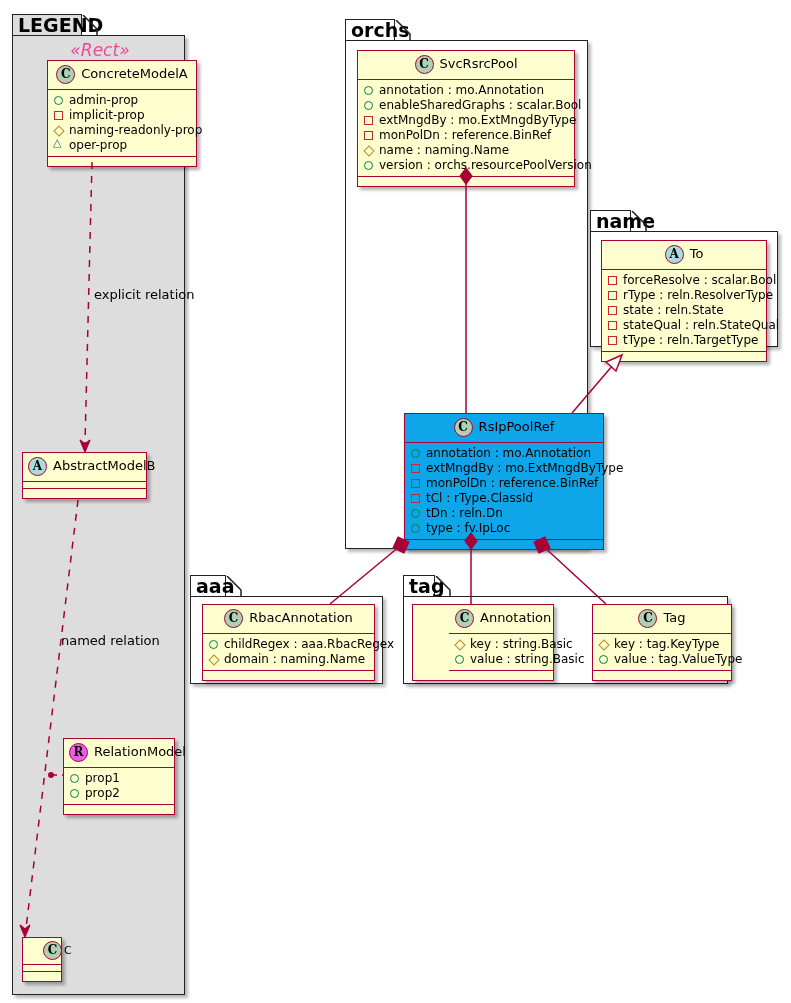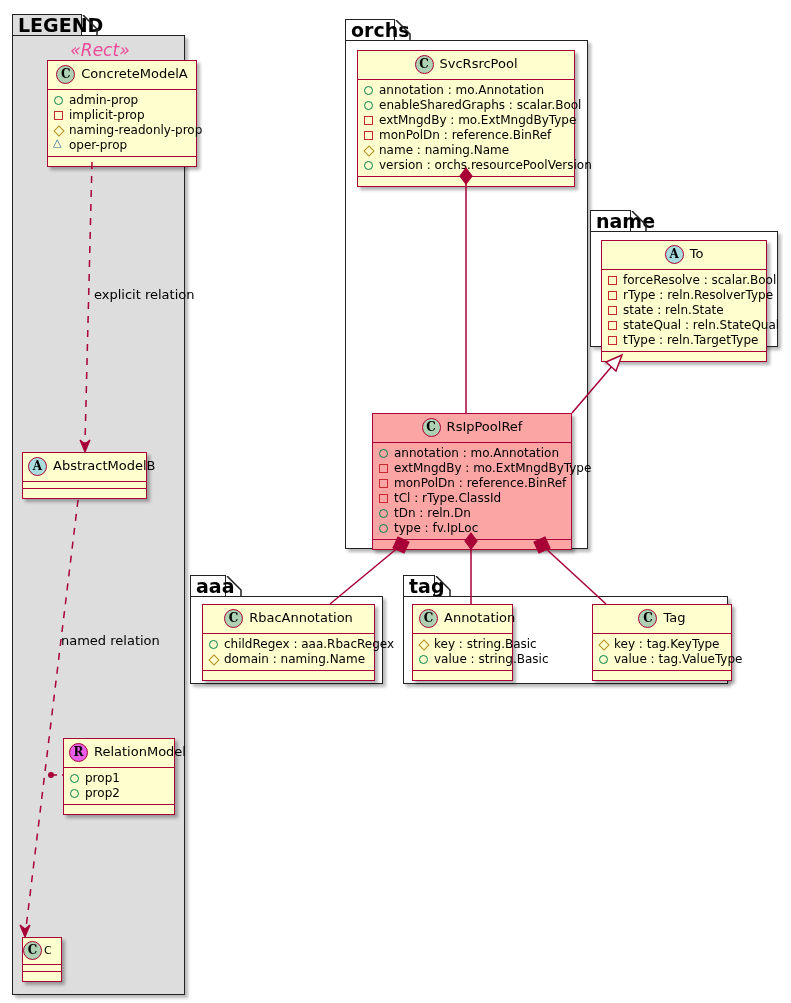--- a/index.html
+++ b/index.html
@@ -42,21 +42,21 @@
   .tab-shape { position: absolute; left:0; top:0; }
 
   
   .cls {
     position: absolute;
     box-sizing: border-box;
     border: 1.5px solid #A80036;
     background: #FEFECE;
     box-shadow: 3px 3px 3px rgba(0,0,0,0.30);
   }
-  .cls.highlight { background: #fca5a5; }
+  .cls.highlight { background: #0ea5e9; margin-left: 32px; }
   .cls-hdr {
     box-sizing: border-box;
     text-align: center;
     padding: 4px 6px 5px 6px;
     border-bottom: 1.5px solid #A80036;
     font-size: 13px;
     color: #000000;
     white-space: nowrap;
   }
   .cls-hdr.left { text-align: left; padding-left: 5px; }
@@ -204,21 +204,21 @@
         </div>
       <div class="attr">
           <span class="vis circle"></span>
           <span>prop2</span>
         </div>
     </div>
     <div class="cls-foot"></div>
   </div>
 
   <div class="cls" style="left:22px; top:937px; width:40px;">
-    <div class="cls-hdr left" style="padding:3px 3px 4px 0;">
+    <div class="cls-hdr left" style="padding:3px 3px 4px 20px;">
       <span class="kind C" style="margin-right:2px;">C</span><span class="cname" style="font-size:11px;">C</span>
     </div>
     <div class="cls-body" style="height:7px;padding:0;"></div>
     <div class="cls-foot"></div>
   </div>
 
   <div class="link-label" style="left:94px; top:287px;">explicit relation</div>
   <div class="link-label" style="left:61px; top:633px;">named relation</div>
 
   <div class="pkg-tab" style="left:345px; top:19px; width:50px;">
@@ -358,21 +358,21 @@
   </div>
 
   <div class="pkg-tab" style="left:403px; top:575px; width:32px;">
     <span>tag</span>
     <svg class="tab-shape" width="48" height="24" style="left:0;top:0;pointer-events:none;">
       <path d="M32,0 L46,14 L46,23" fill="none" stroke="#222222" stroke-width="1.5"></path>
     </svg>
   </div>
   <div class="pkg" style="left:403px; top:596px; width:325px; height:88px;"></div>
 
-  <div class="cls" style="left:412px; top:604px; width:101px;">
+  <div class="cls" style="left:412px; top:604px; width:142px;padding-left:36px;">
     <div class="cls-hdr">
       <span class="kind C">C</span><span class="cname">Annotation</span>
     </div>
     <div class="cls-body">
       <div class="attr">
           <span class="vis diamond"></span>
           <span>key : string.Basic</span>
         </div>
       <div class="attr">
           <span class="vis circle"></span>

